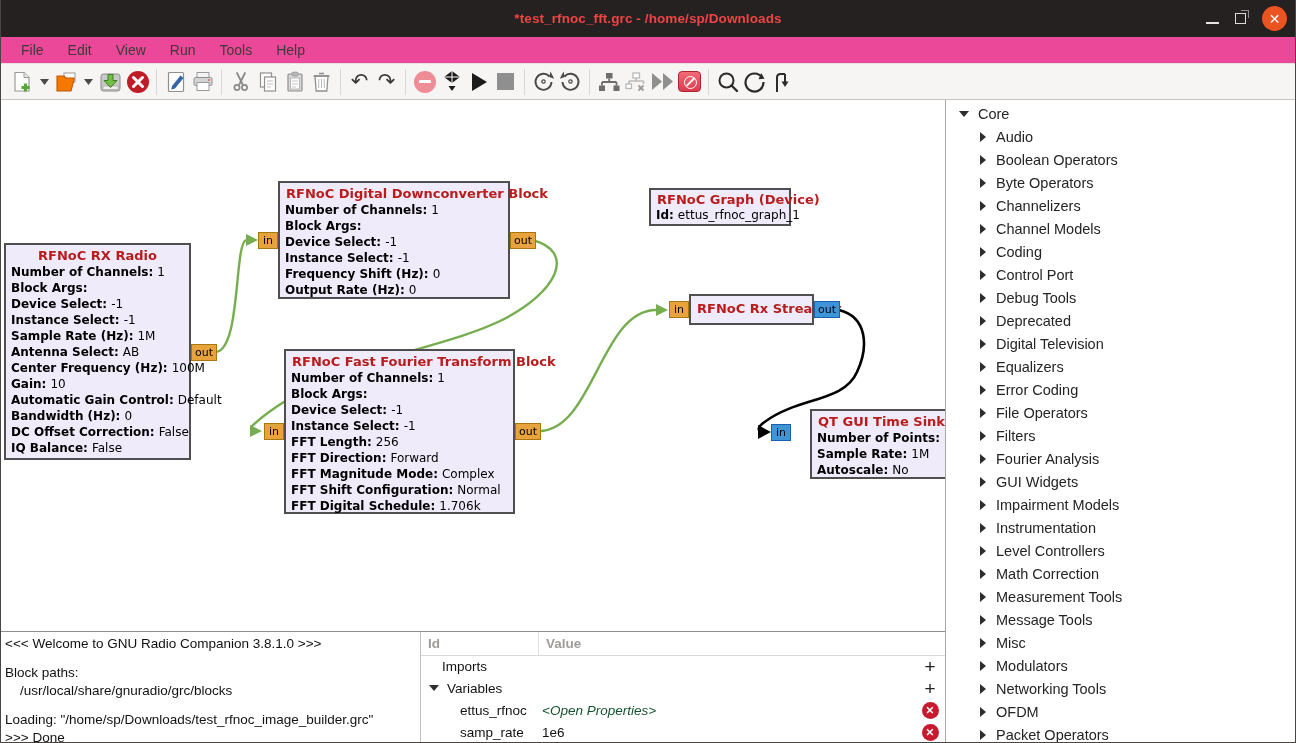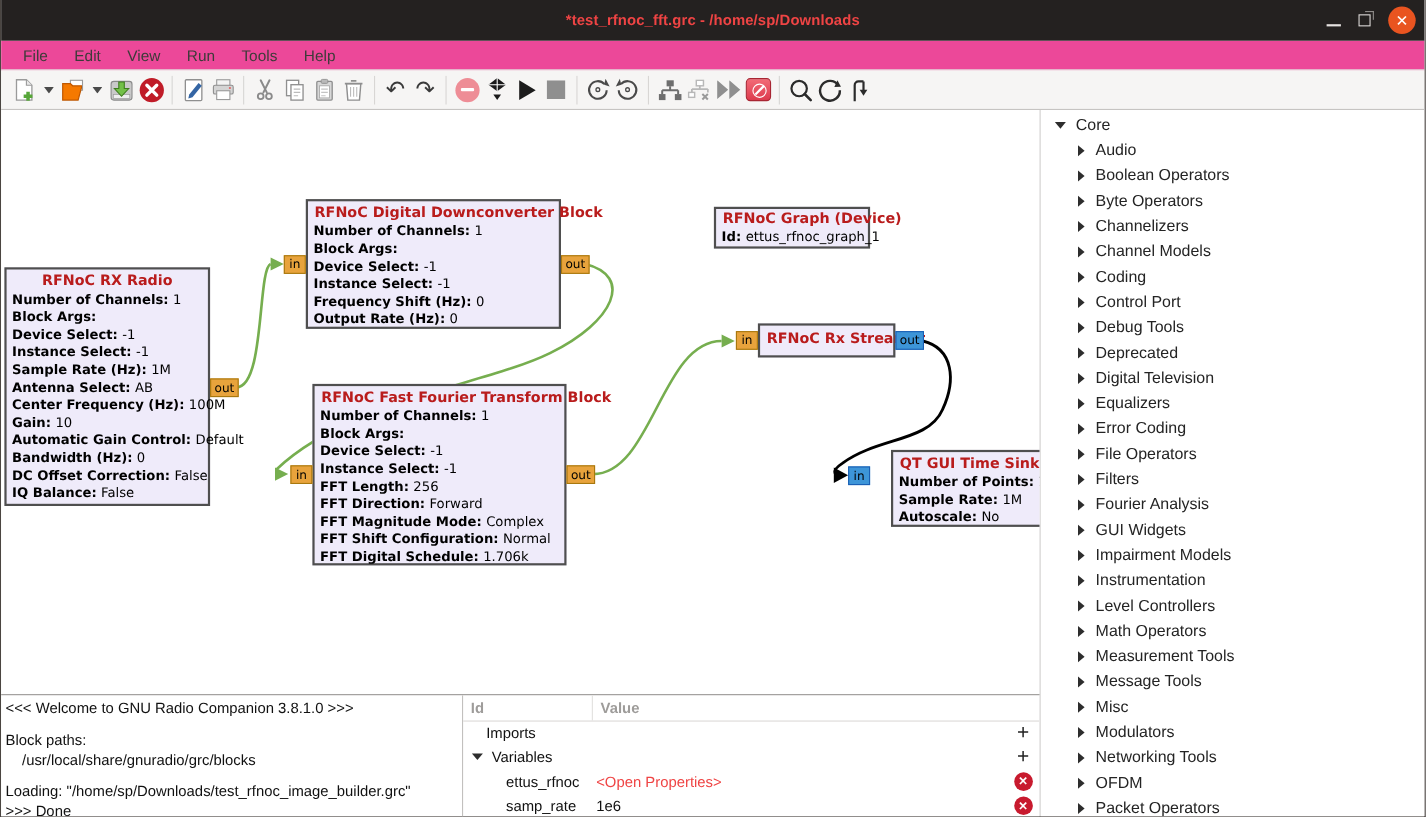--- a/index.html
+++ b/index.html
@@ -74,21 +74,21 @@
   .console-line{font-size:13.5px;color:#111;line-height:18.5px;white-space:pre;overflow:hidden;}
   .console-line:empty{height:10px;}
   .vartable{flex:1;display:flex;flex-direction:column;overflow:hidden;}
   .vt-head{height:25px;display:flex;align-items:center;border-bottom:1px solid #dcdad8;
     color:#9e9c9a;font-weight:bold;font-size:13.5px;}
   .vt-col-id{width:117px;padding-left:7px;}
   .vt-col-val{padding-left:7px;border-left:1px solid #e2e0de;height:100%;display:flex;align-items:center;flex:1;}
   .vt-row{height:23px;display:flex;align-items:center;font-size:13.5px;color:#111;position:relative;}
   .vt-id{white-space:nowrap;}
   .vt-val{position:absolute;left:121px;white-space:nowrap;}
-  .vt-link{color:#ef4444;}
+  .vt-link{color:#14532d;font-style:italic;}
   .vt-action{position:absolute;right:6px;width:18px;height:18px;display:flex;align-items:center;justify-content:center;}
   .plus{font-size:19px;color:#222;font-weight:400;line-height:1;}
   .xcircle{width:17px;height:17px;border-radius:50%;background:#c81a2e;color:#fff;display:flex;
     align-items:center;justify-content:center;font-size:10.5px;font-weight:bold;}
   .vt-tri-down{width:0;height:0;border-left:5px solid transparent;border-right:5px solid transparent;
     border-top:6px solid #2d2d2d;margin-left:8px;margin-right:8px;}
   .indent1{padding-left:21px;}
   .indent2{padding-left:39px;}
 </style>
 </head>
@@ -526,21 +526,21 @@
             <span>Instrumentation</span>
           </div>
 
           <div class="tree-row">
             <span class="tri-right"></span>
             <span>Level Controllers</span>
           </div>
 
           <div class="tree-row">
             <span class="tri-right"></span>
-            <span>Math Operators</span>
+            <span>Math Correction</span>
           </div>
 
           <div class="tree-row">
             <span class="tri-right"></span>
             <span>Measurement Tools</span>
           </div>
 
           <div class="tree-row">
             <span class="tri-right"></span>
             <span>Message Tools</span>

